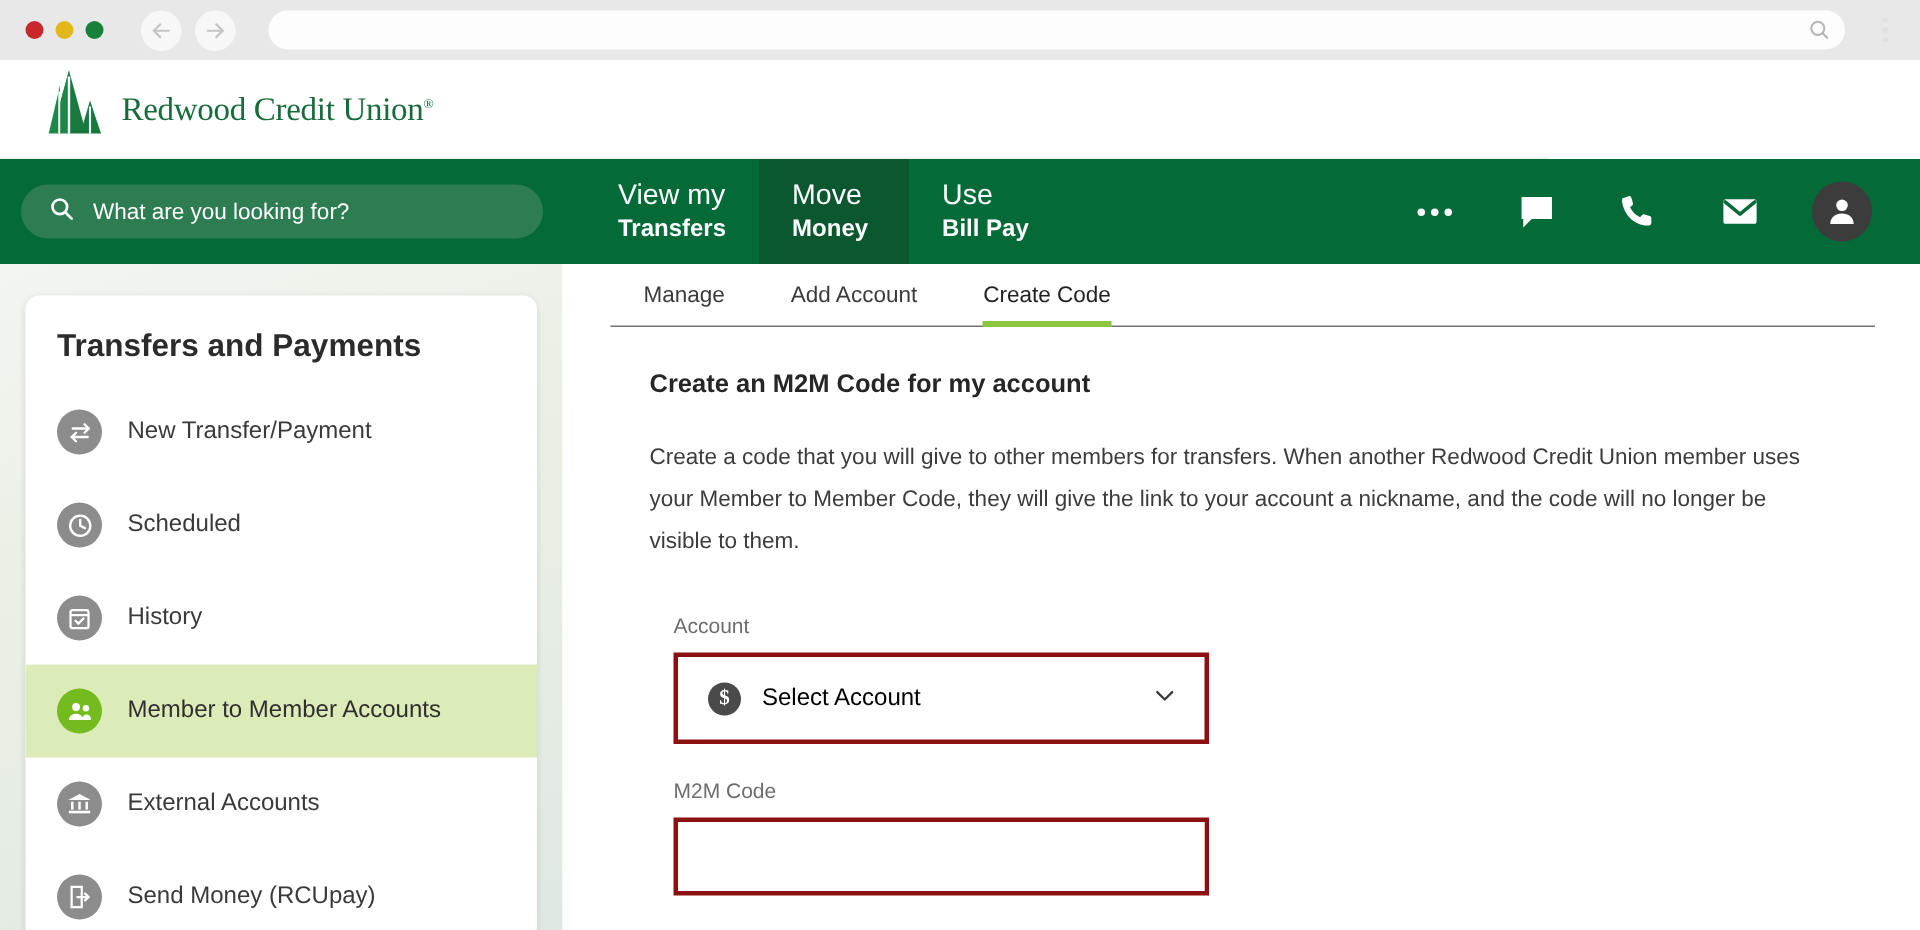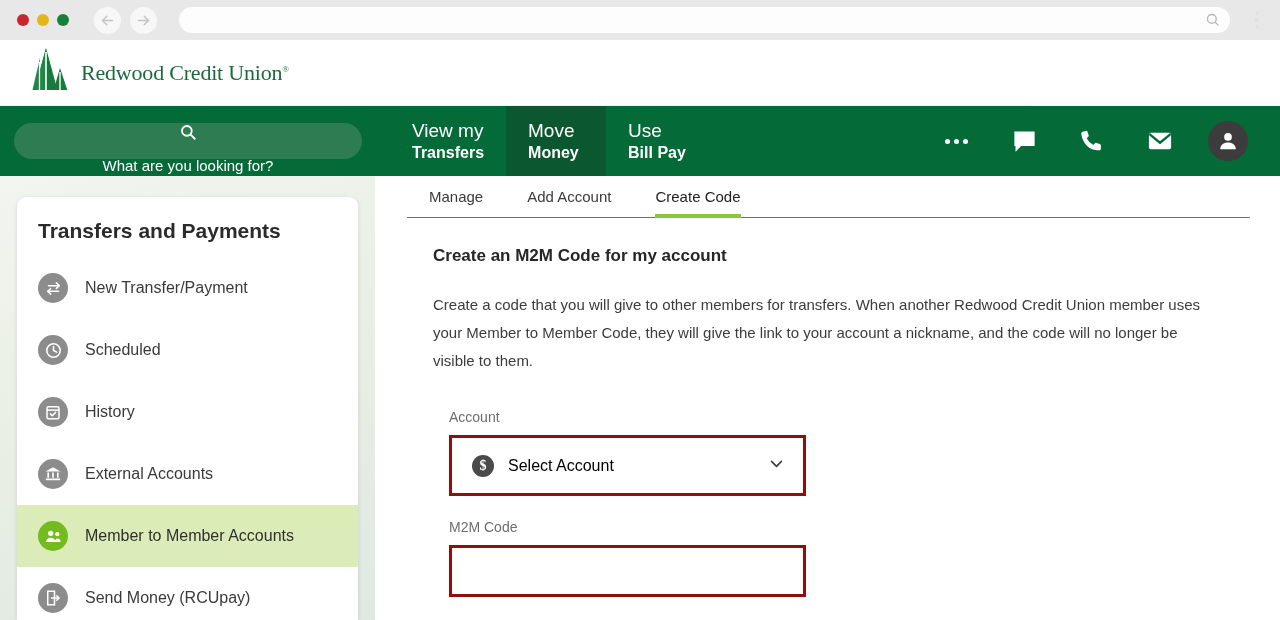--- a/index.html
+++ b/index.html
@@ -73,21 +73,20 @@
     display: flex; align-items: stretch;
     position: relative;
   }
   .searchbox {
     width: 348px; height: 36px;
     background: #2e7d52;
     border-radius: 18px;
     display: flex; align-items: center;
     gap: 12px; padding: 0 18px;
     margin: auto 0 auto 14px;
-    flex-direction: column;
   }
   .search-ph { color: #ffffff; font-size: 15px; }
 
   .nav-items { display: flex; align-items: stretch; margin-left: 28px; }
   .nav-item {
     padding: 0 22px;
     display: flex; flex-direction: column; justify-content: center;
     color: #ffffff; min-width: 100px;
   }
   .nav-item.active { background: #0a5730; }
@@ -367,43 +366,43 @@
         <span class="side-icon">
           <svg width="18" height="18" viewBox="0 0 24 24">
               <rect x="4" y="5" width="16" height="16" rx="2" fill="none" stroke="#ffffff" stroke-width="2"></rect>
               <line x1="4" y1="9.5" x2="20" y2="9.5" stroke="#ffffff" stroke-width="2"></line>
               <polyline points="8.5 14.5 11 17 15.5 12.5" fill="none" stroke="#ffffff" stroke-width="2" stroke-linecap="round" stroke-linejoin="round"></polyline>
             </svg>
         </span>
         <span class="side-label">History</span>
       </div>
 
+      <div class="side-item selected">
+        <span class="side-icon">
+          <svg width="19" height="19" viewBox="0 0 24 24" fill="#ffffff">
+              <circle cx="8.5" cy="8" r="3.3"></circle>
+              <path d="M2.5 19c0-3.4 2.7-5.4 6-5.4s6 2 6 5.4z"></path>
+              <circle cx="16.8" cy="9" r="2.7"></circle>
+              <path d="M13.5 19c0-2.8 1.9-4.6 3.9-4.6 1.8 0 3.6 1.4 3.6 4.6z"></path>
+            </svg>
+        </span>
+        <span class="side-label">Member to Member Accounts</span>
+      </div>
+
       <div class="side-item">
         <span class="side-icon">
           <svg width="18" height="18" viewBox="0 0 24 24" fill="#ffffff">
               <polygon points="12,3 22,8.5 2,8.5"></polygon>
               <rect x="4.5" y="10" width="2.2" height="7"></rect>
               <rect x="10.9" y="10" width="2.2" height="7"></rect>
               <rect x="17.3" y="10" width="2.2" height="7"></rect>
               <rect x="2.5" y="18" width="19" height="2.3"></rect>
             </svg>
         </span>
         <span class="side-label">External Accounts</span>
-      </div>
-
-      <div class="side-item selected">
-        <span class="side-icon">
-          <svg width="19" height="19" viewBox="0 0 24 24" fill="#ffffff">
-              <circle cx="8.5" cy="8" r="3.3"></circle>
-              <path d="M2.5 19c0-3.4 2.7-5.4 6-5.4s6 2 6 5.4z"></path>
-              <circle cx="16.8" cy="9" r="2.7"></circle>
-              <path d="M13.5 19c0-2.8 1.9-4.6 3.9-4.6 1.8 0 3.6 1.4 3.6 4.6z"></path>
-            </svg>
-        </span>
-        <span class="side-label">Member to Member Accounts</span>
       </div>
 
       <div class="side-item">
         <span class="side-icon">
           <svg width="18" height="18" viewBox="0 0 24 24">
               <path d="M5 3h9v18H5z" fill="none" stroke="#ffffff" stroke-width="2"></path>
               <line x1="10" y1="12" x2="20" y2="12" stroke="#ffffff" stroke-width="2" stroke-linecap="round"></line>
               <polyline points="17 9 20 12 17 15" fill="none" stroke="#ffffff" stroke-width="2" stroke-linecap="round" stroke-linejoin="round"></polyline>
             </svg>
         </span>

